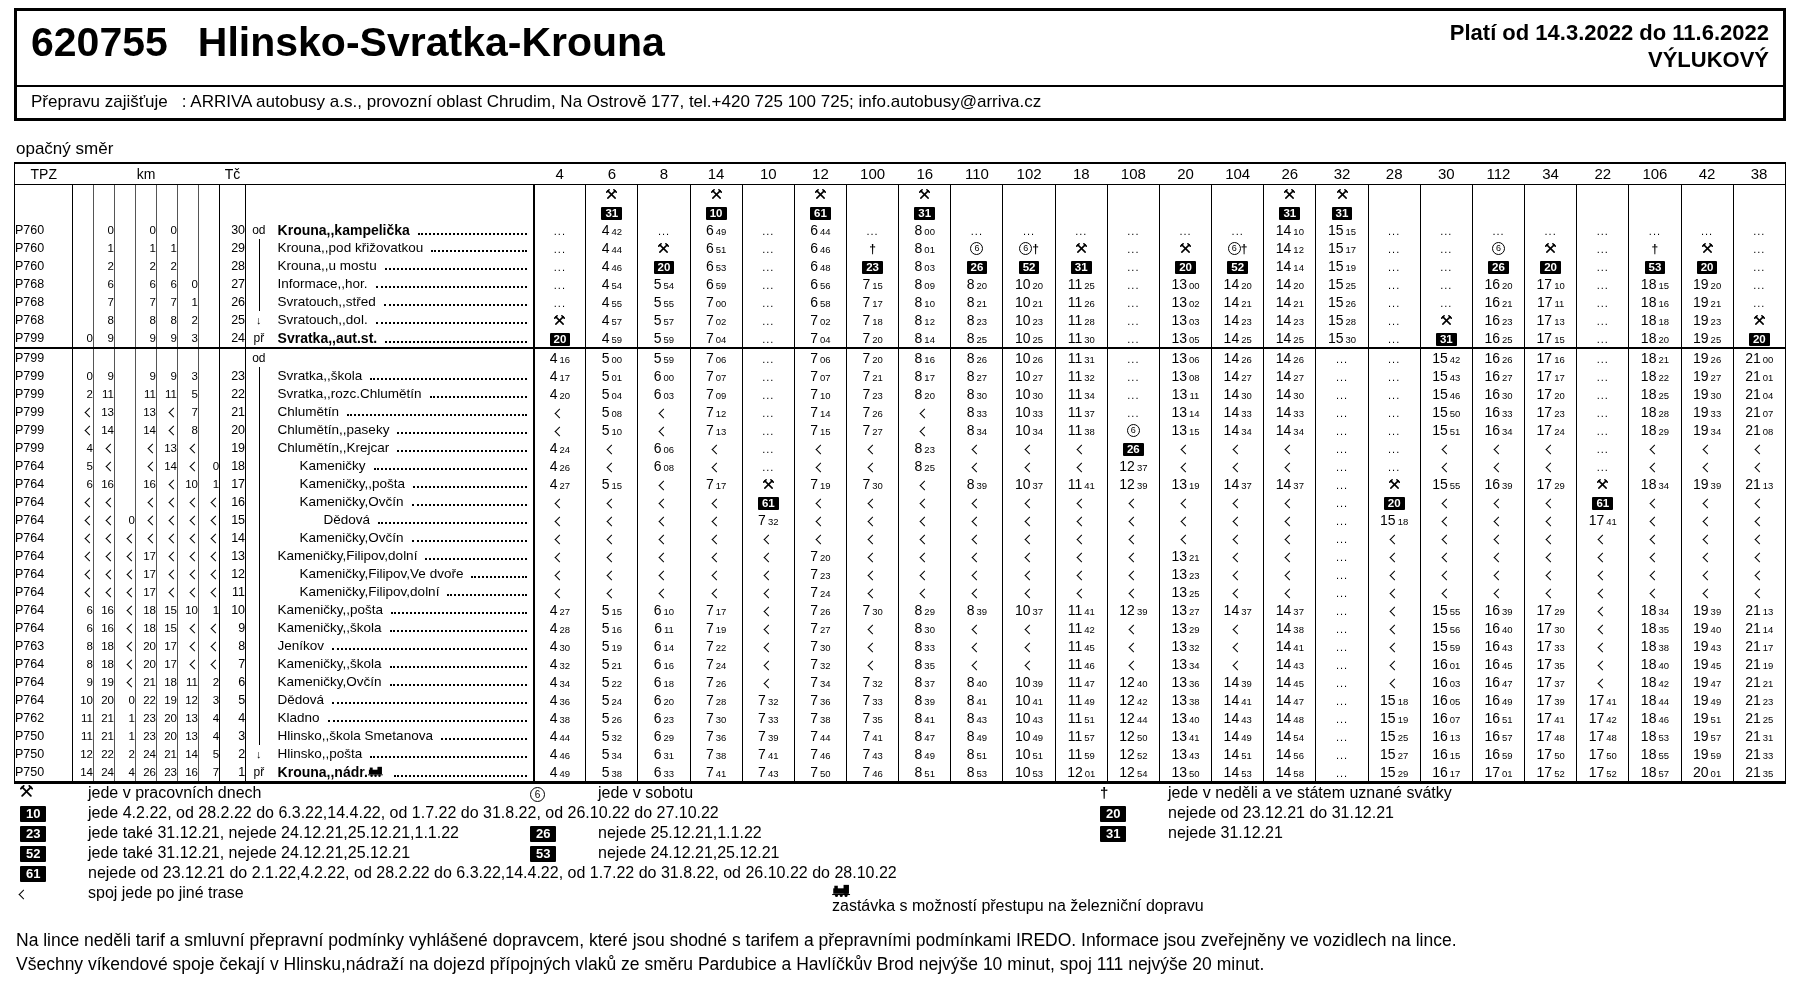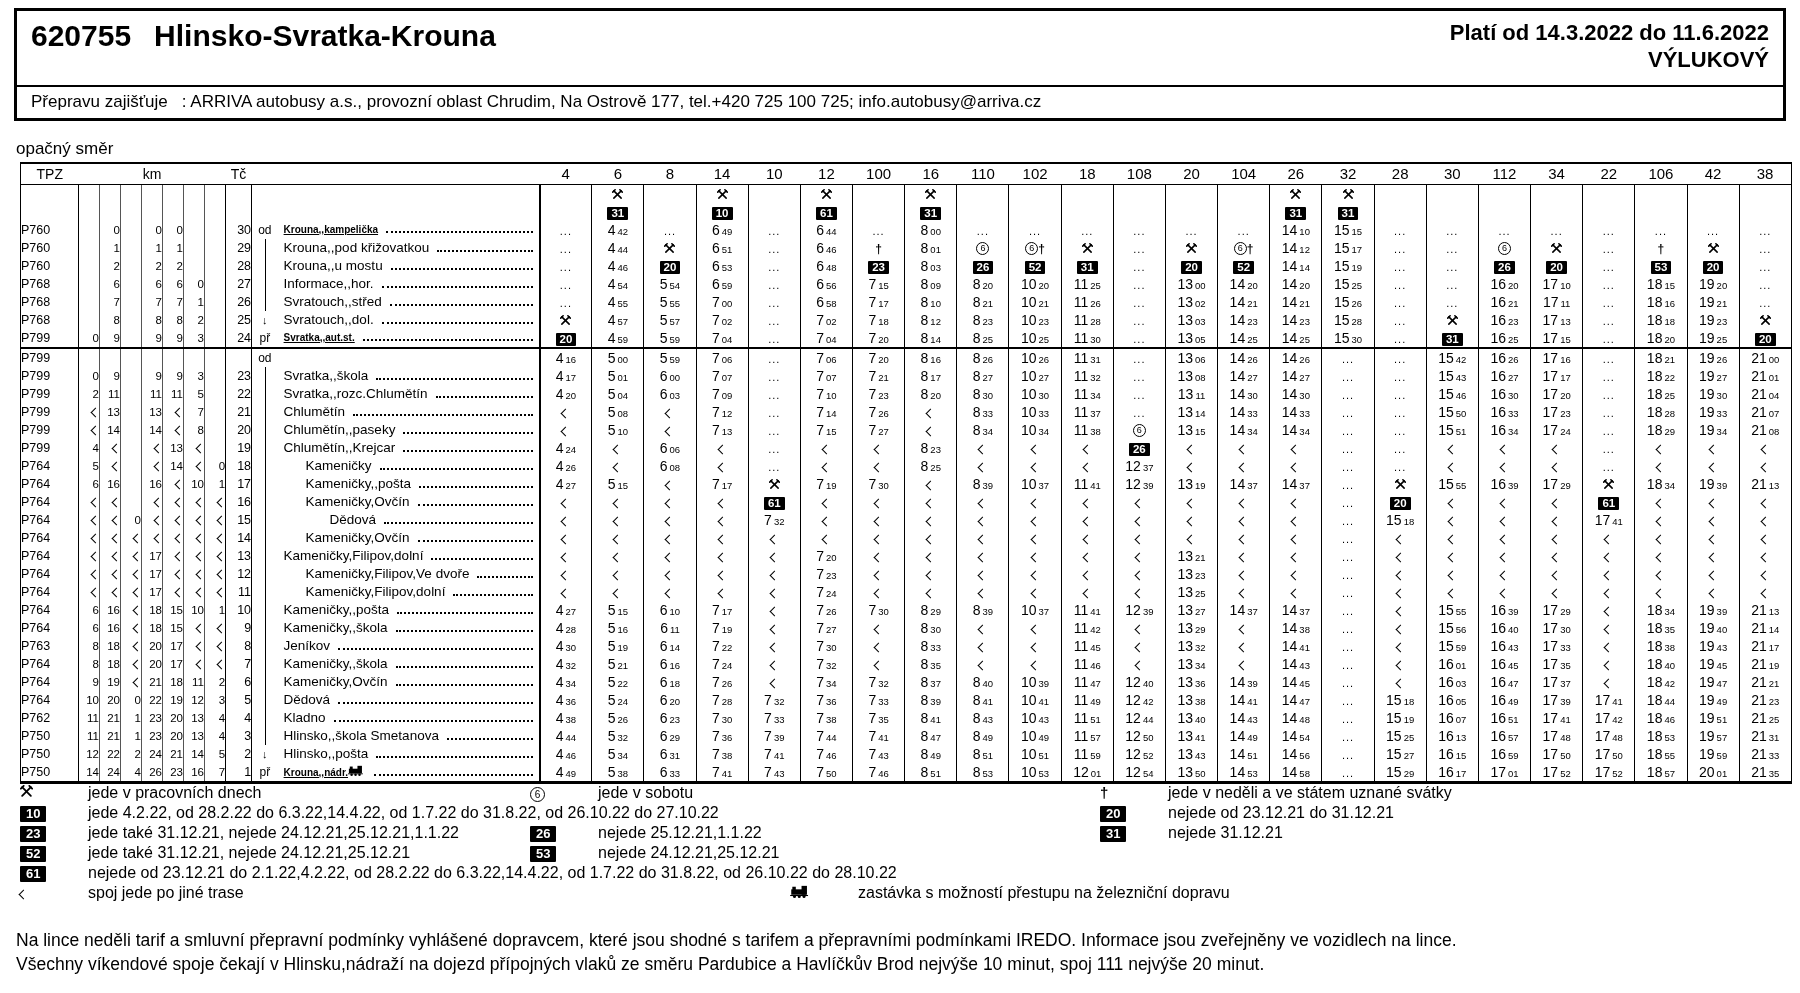--- a/index.html
+++ b/index.html
@@ -2,46 +2,46 @@
 <html><head>
 <meta charset="utf-8">
 <style>
   html,body{margin:0;padding:0;background:#fff;color:#000;
     font-family:"Liberation Sans","DejaVu Sans",sans-serif;}
   .page{position:relative;width:1800px;height:993px;background:#fff;overflow:hidden;}
 
   
   .hdrbox{margin:8px 14px 0 14px;border:3px solid #000;}
   .hdrtop{display:flex;justify-content:space-between;align-items:flex-start;padding:8px 14px 4px 14px;min-height:62px;}
-  .route-head{display:flex;gap:23px;font-weight:bold;font-size:30px;letter-spacing:0;}
+  .route-head{display:flex;gap:30px;font-weight:bold;font-size:41px;letter-spacing:0;}
   .validity{ text-align:right;font-weight:bold;font-size:22px;line-height:27px;}
   .operator{border-top:2px solid #000;padding:5px 14px 6px 14px;font-size:17px;display:flex;gap:14px;}
 
   .dir{margin:18px 0 3px 16px;font-size:17px;}
 
   
-  table.tt{border-collapse:collapse;table-layout:fixed;margin-left:20px;width:1772px;
+  table.tt{border-collapse:collapse;table-layout:fixed;margin-left:14px;width:1772px;
     border-top:2px solid #000;border-bottom:3px solid #000;border-left:1px solid #000;border-right:1px solid #000;padding-left:41px;}
   table.tt td,table.tt th{padding:0;margin:0;overflow:hidden;white-space:nowrap;vertical-align:middle;}
   thead tr{height:21px;}
   thead th{font-weight:normal;font-size:15px;border-bottom:1px solid #000;}
   thead th.lab{font-size:14px;}
   tbody tr{height:17px;}
   tbody tr.symrow{height:15px;}
   td.tpz{font-size:12.5px;text-align:left;padding-left:6px;border-right:1px solid #000;}
   td.km{font-size:11.5px;text-align:right;padding-right:2px;border-left:1px solid #555;}
   td.km.k0{border-left:none;}
   td.tc{font-size:12.5px;text-align:right;padding-right:3px;border-left:1px solid #000;border-right:1px solid #000;}
   td.mk{font-size:11px;text-align:center;position:relative;}
   td.mk .vl{position:absolute;left:50%;top:0;width:1px;height:100%;background:#000;}
   td.mk .odpr{font-size:12px;}
   td.stop{font-size:13.5px;}
   td.stop .srow{display:flex;align-items:baseline;}
   td.stop .nm{padding-left:6px;}
-  td.stop .nm.b{font-weight:bold;font-size:10px;text-decoration:underline;}
+  td.stop .nm.b{font-weight:bold;font-size:14px;}
   td.stop .ind1{padding-left:28px;} td.stop .ind2{padding-left:52px;}
   td.stop .dots{flex:1;margin:0 6px 3px 8px;border-bottom:2px dotted #000;height:1px;}
   td.tm{text-align:center;border-left:1px solid #000;}
   td.tm.first{border-left:2px solid #000;}
   tr.sep td{border-bottom:2px solid #000;}
   .t .h{font-size:14px;}
   .t .m{font-size:9.5px;margin-left:2px;}
   .dots3{font-size:11px;letter-spacing:1px;}
   .badge{display:inline-block;background:#000;color:#fff;font-weight:bold;font-size:11.5px;line-height:13px;padding:0 4px;border-radius:1px;}
   .sym{font-size:12px;font-weight:bold;}
@@ -49,21 +49,21 @@
   .wig{display:inline-block;}
   .wig i{display:block;width:6px;height:6px;border-left:1.4px solid #000;border-bottom:1.4px solid #000;transform:rotate(45deg);}
   svg.hx{width:11px;height:11px;vertical-align:middle;}
   svg.loco{width:18px;height:11px;vertical-align:baseline;}
 
   
   .legend{position:relative;margin-top:0;font-size:16px;}
   .lrow{position:relative;height:20px;}
   .litem{position:absolute;top:0;display:flex;align-items:baseline;}
   .litem .symwrap{display:inline-flex;width:68px;justify-content:flex-start;align-items:center;}
-  .litem.p0{left:20px;} .litem.p1{left:530px;} .litem.p2{left:1100px;} .litem.pm{left:790px;}
+  .litem.p0{left:20px;} .litem.p1{left:530px;} .litem.p2{left:1100px;} .litem.pm{left:832px;flex-direction:column;}
   .legend .badge{font-size:13px;line-height:16px;padding:0 6px;}
   .legend svg.hx{width:13px;height:13px;}
   .legend .c6{width:13px;height:13px;line-height:13px;font-size:10px;}
   .legend .sym{font-size:15px;}
   .legend svg.loco{width:22px;height:13px;}
 
   .footer{margin:24px 14px 0 16px;font-size:17.5px;line-height:24px;}
 </style>
 </head>
 <body>

